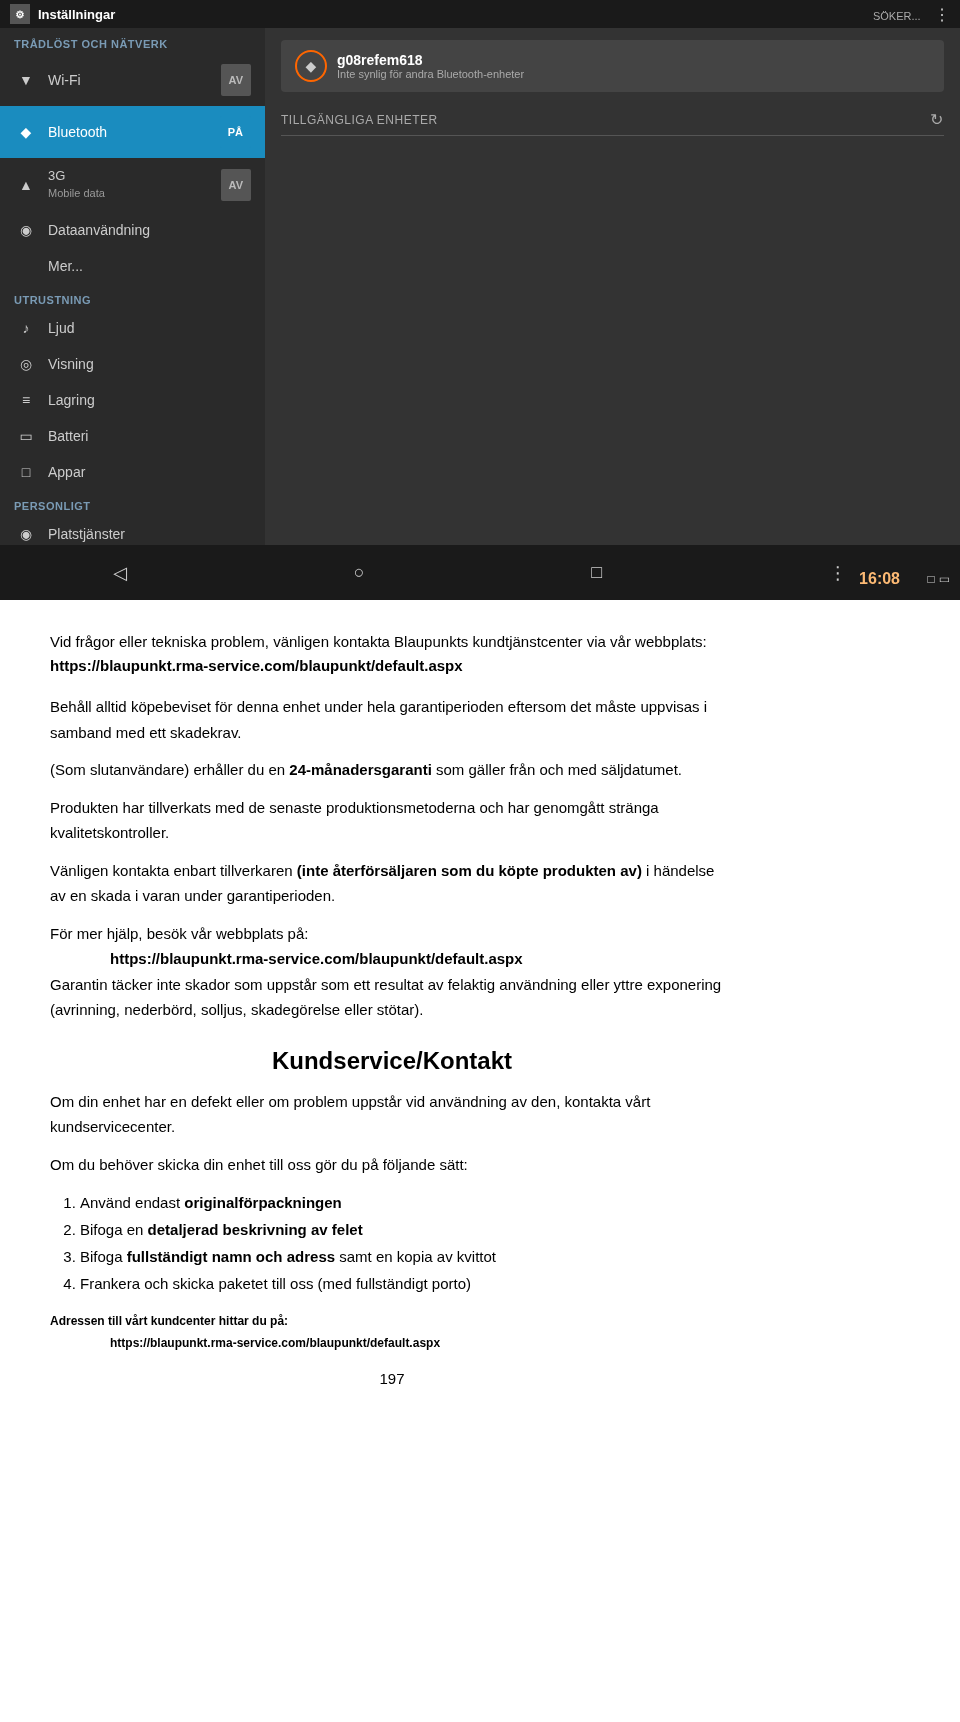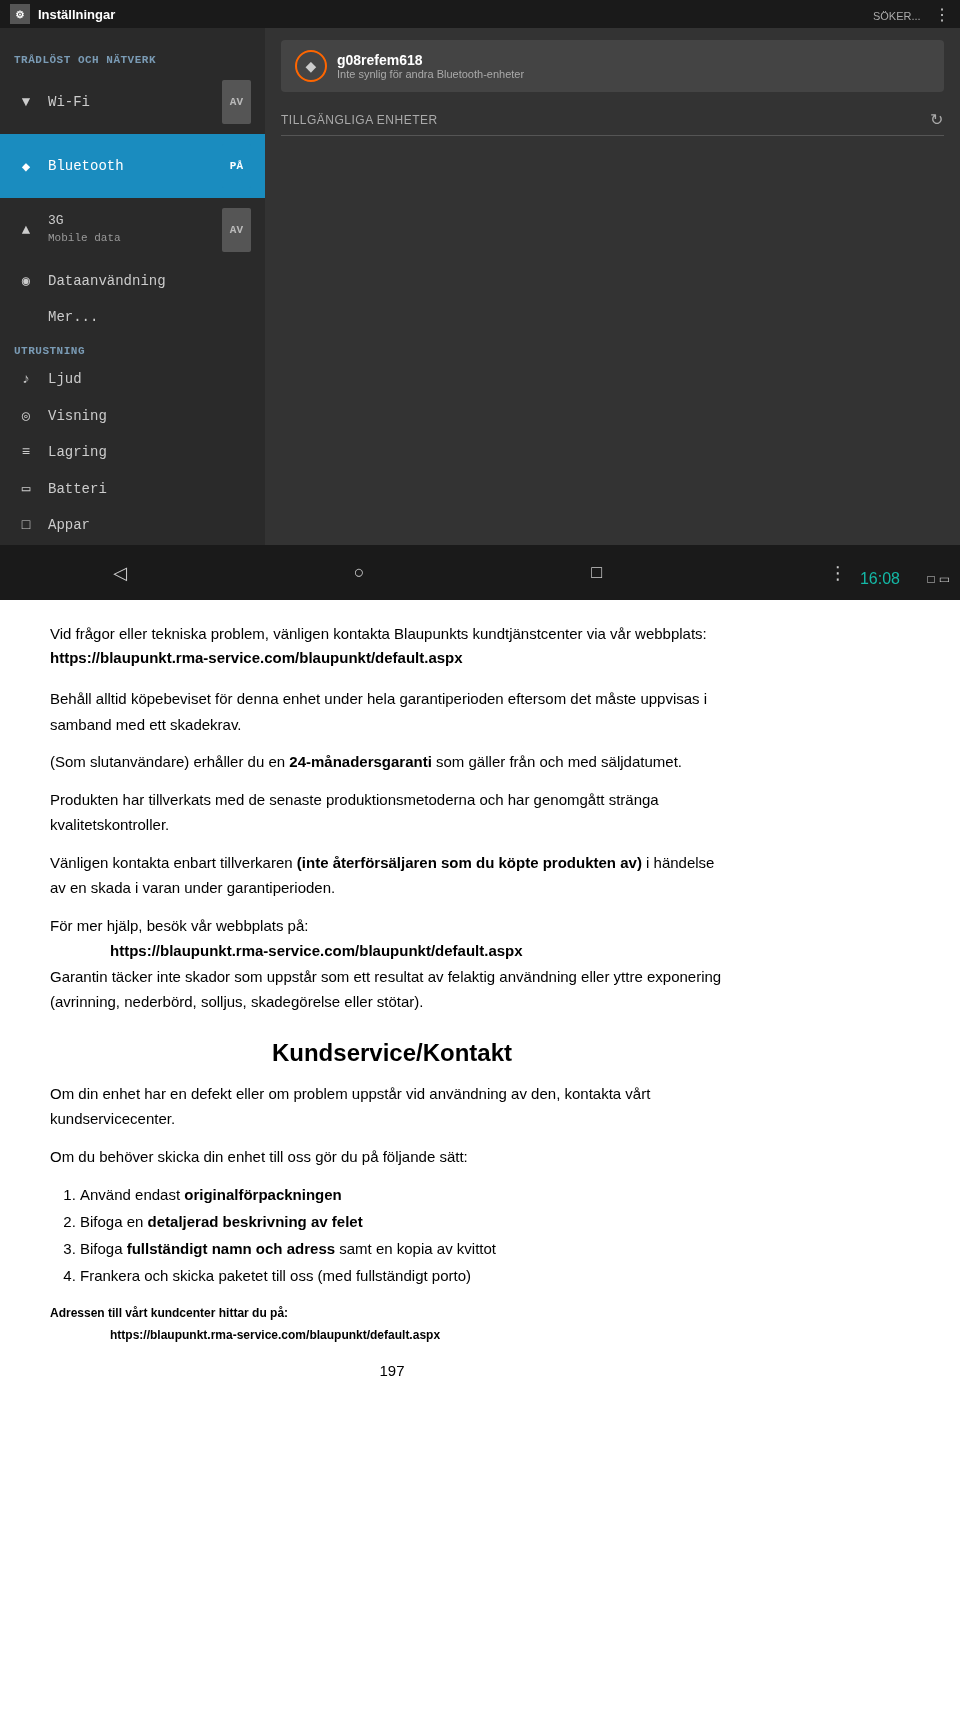--- a/index.html
+++ b/index.html
@@ -51,27 +51,26 @@
     }
     .status-bar-right {
       margin-left: auto;
       color: #ccc;
       font-size: 12px;
     }
 
     
     .left-panel {
       position: absolute;
-      top: 44px;
+      top: 28px;
       left: 0;
       width: 265px;
       bottom: 55px;
       background: #2a2a2a;
       overflow: hidden;
-      font-family: Liberation Mono, monospace;
     }
 
     .section-header {
       color: #7a9bb5;
       font-size: 11px;
       font-weight: bold;
       padding: 10px 14px 4px;
       text-transform: uppercase;
       letter-spacing: 0.5px;
     }
@@ -91,21 +90,21 @@
     }
     .menu-item .item-icon {
       width: 24px;
       text-align: center;
       margin-right: 10px;
       font-size: 14px;
     }
     .menu-item .item-label { flex: 1; }
     .menu-item .toggle-badge {
       font-size: 11px;
-      padding: 16px 8px;
+      padding: 10px 8px;
       border-radius: 2px;
       font-weight: bold;
       margin-left: 45px;
     }
     .toggle-off {
       background: #555;
       color: #bbb;
     }
     .toggle-on {
       background: #1a8cbf;
@@ -176,38 +175,38 @@
       font-size: 18px;
       cursor: pointer;
       padding: 8px 20px;
     }
 
     
     .clock {
       position: absolute;
       bottom: 12px;
       right: 60px;
-      color: #14b8a6;
+      color: #fdba74;
       font-size: 16px;
-      font-weight: normal;
+      font-weight: bold;
     }
     .clock-icons {
       position: absolute;
       bottom: 14px;
       right: 10px;
       color: #ccc;
       font-size: 12px;
       display: flex;
       gap: 4px;
     }
 
     
     .content-area {
       width: 784px;
-      padding: 22px 50px 30px 50px;
+      padding: 30px 50px 30px 50px;
     }
 
     .contact-intro {
       font-size: 15px;
       line-height: 1.6;
       margin-bottom: 16px;
     }
 
     .section-title {
       font-size: 28px;

